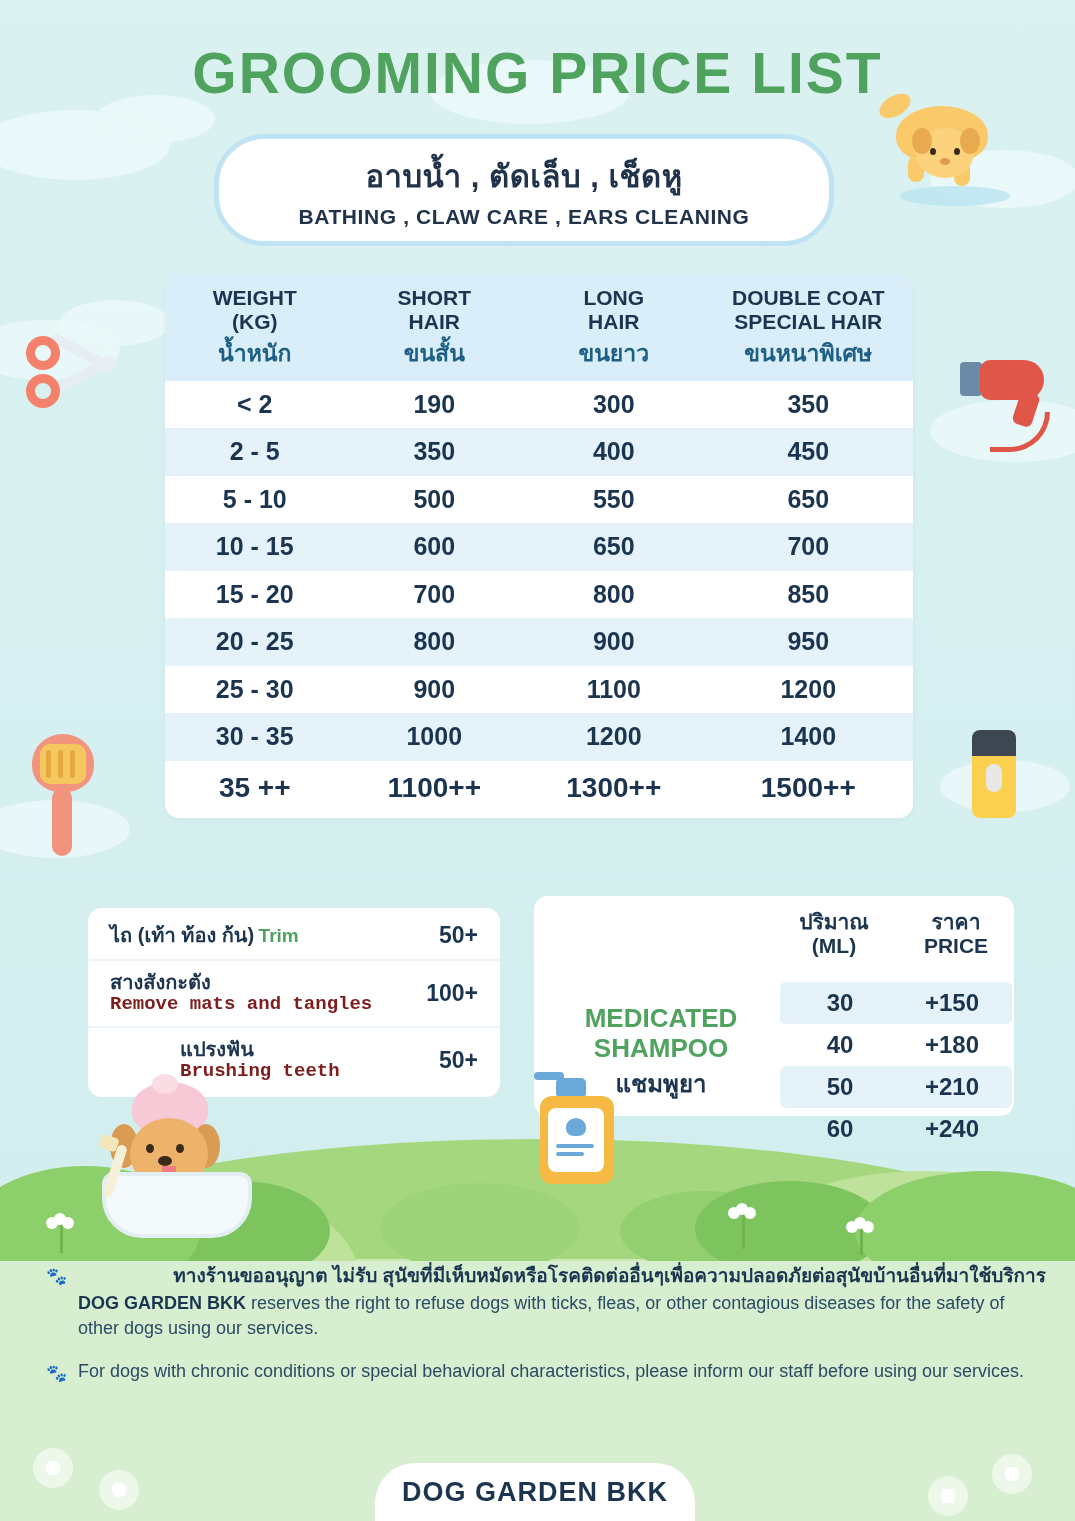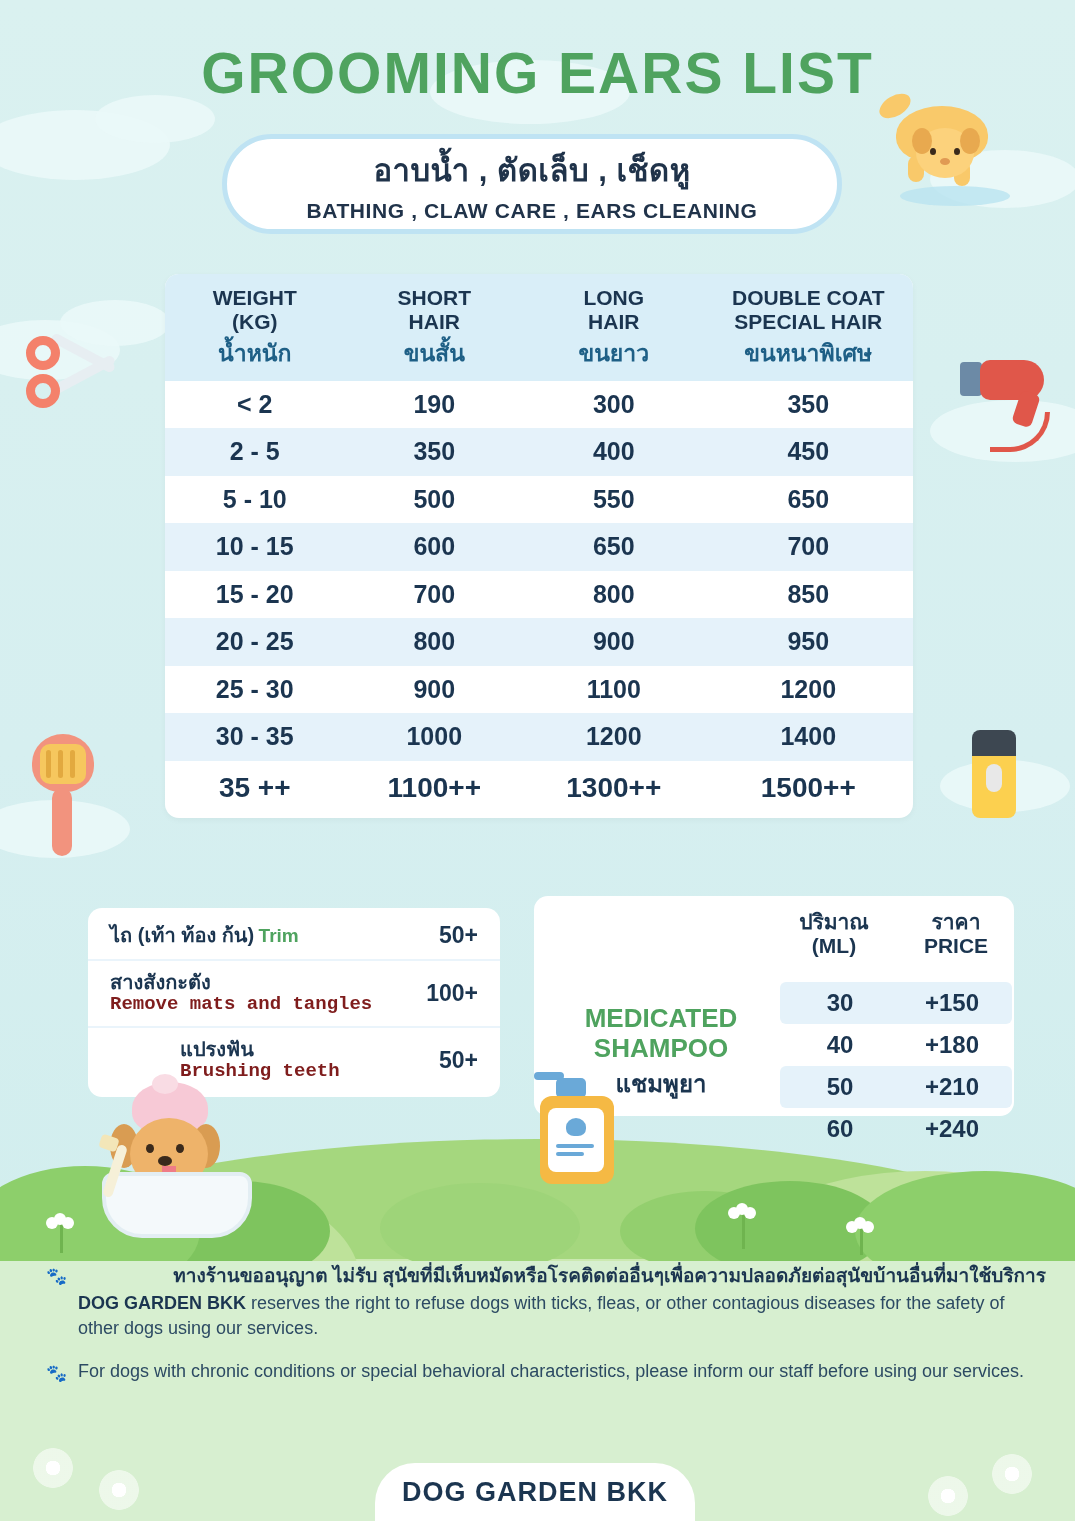--- a/index.html
+++ b/index.html
@@ -77,21 +77,21 @@
   }
 
   
   .title {
     position: absolute; top: 40px; left: 0; width: 1075px;
     text-align: center;
     font-size: 57px; font-weight: bold; letter-spacing: 2px;
     color: #4fa35f;
   }
   .subtitle-box {
-    position: absolute; top: 134px; left: 222px; width: 620px; height: 100px;
+    position: absolute; top: 134px; left: 214px; width: 620px; height: 112px;
     background: #fff; border: 5px solid #bfe3f3; border-radius: 50px;
     display: flex; flex-direction: column; align-items: center; justify-content: center;
   }
   .subtitle-th {
     font-size: 31px; font-weight: bold; color: #20334a; letter-spacing: .5px;
   }
   .subtitle-en {
     font-size: 21px; font-weight: bold; color: #20334a; letter-spacing: .6px;
     margin-top: 4px;
   }
@@ -259,21 +259,21 @@
 <div class="flower" style="left:54px; bottom:296px;"></div>
 <div class="stem" style="left:742px; bottom:272px; height:40px;"></div>
 <div class="flower" style="left:736px; bottom:306px;"></div>
 <div class="stem" style="left:860px; bottom:266px; height:30px;"></div>
 <div class="flower" style="left:854px; bottom:292px;"></div>
 <div class="dandelion" style="left:30px; bottom:30px;"></div>
 <div class="dandelion" style="left:96px; bottom:8px;"></div>
 <div class="dandelion" style="right:40px; bottom:24px;"></div>
 <div class="dandelion" style="right:104px; bottom:2px;"></div>
 
-<div class="title">GROOMING EARS LIST</div>
+<div class="title">GROOMING PRICE LIST</div>
 
 <div class="subtitle-box">
   <div class="subtitle-th">อาบน้ำ , ตัดเล็บ , เช็ดหู</div>
   <div class="subtitle-en">BATHING , CLAW CARE , EARS CLEANING</div>
 </div>
 
 <div class="ill" style="left:878px; top:78px; width:160px; height:130px;">
   <div class="shadow-blob" style="width:110px;height:20px;left:22px;top:108px;"></div>
   <div class="dog-tail"></div>
   <div class="dog-body"></div>

